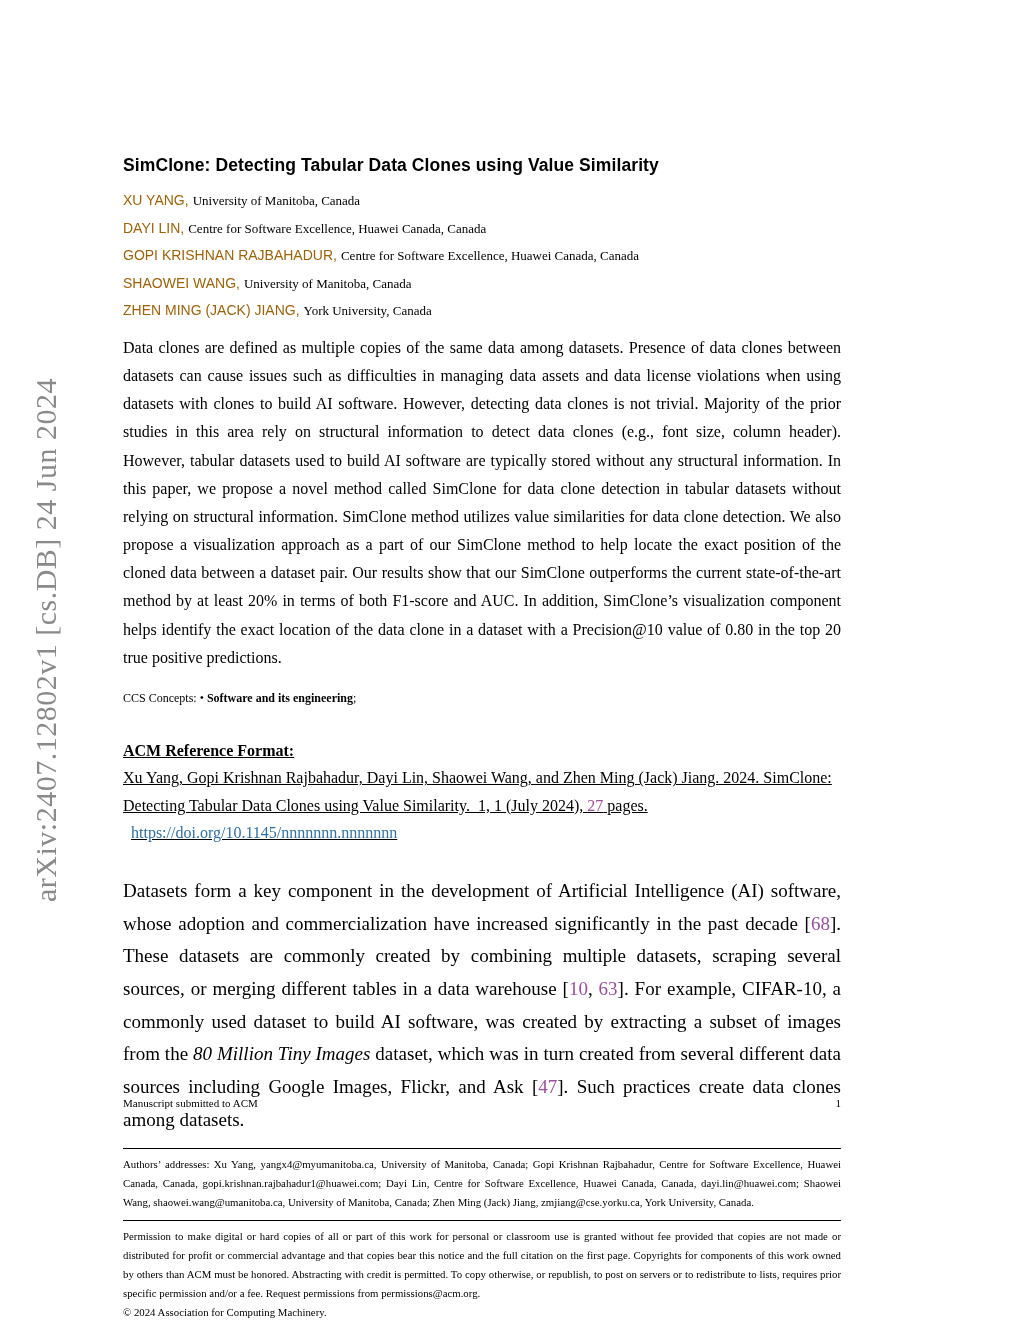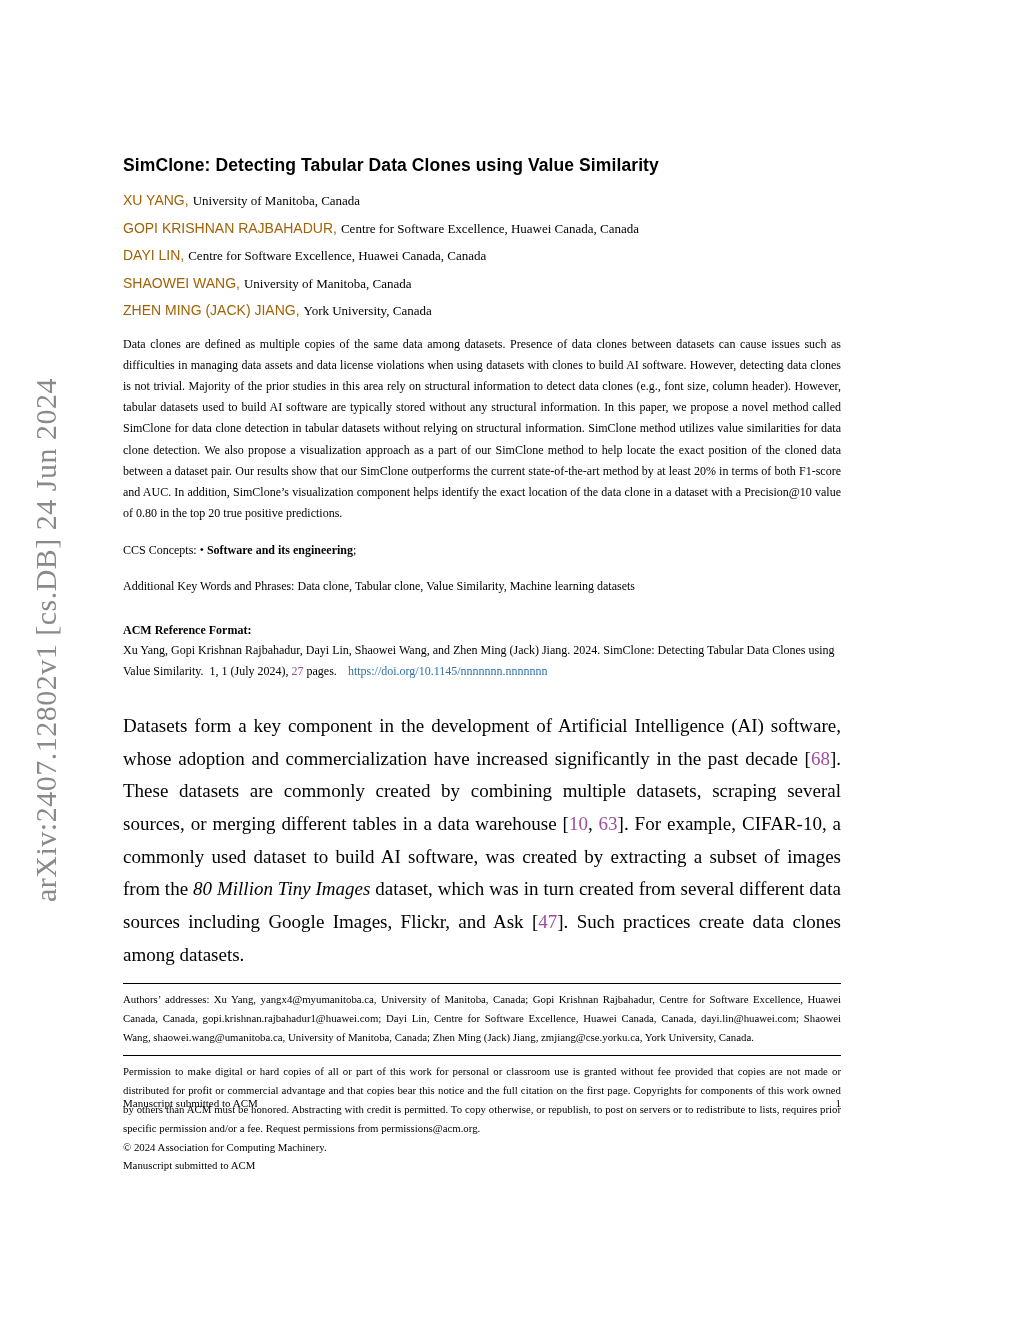--- a/index.html
+++ b/index.html
@@ -21,29 +21,29 @@
     font-family:"Liberation Sans", sans-serif; font-weight:bold;
     font-size:17.5px; letter-spacing:0.1px; color:#000;
   }
 
   .authors { margin-top:15px; }
   .author-line { margin-bottom:8.5px; line-height:18px; }
   .author-name { font-family:"Liberation Sans", sans-serif; font-size:14px; color:#a16207; }
   .author-affiliation { font-family:"Liberation Serif", serif; font-size:13px; color:#000; }
 
   .abstract {
-    margin-top:14px; font-size:12px; line-height:1.76; text-align:justify; color:#000;
+    margin-top:14px; font-size:16px; line-height:1.76; text-align:justify; color:#000;
   }
 
   .ccs-line { margin-top:16px; font-size:12px; line-height:1.7; }
   .ccs-concept { font-weight:bold;margin-top:16px; }
 
   .keywords-line { margin-top:16px; font-size:12px; line-height:1.7; }
 
-  .acmref { margin-top:23px; font-size:12px; line-height:1.7; }
+  .acmref { margin-top:29px; font-size:16px; line-height:1.7;text-decoration:underline; }
   .acmref-heading { font-weight:bold; }
   .cite { color:var(--cite,#9c4e9e); }
   .doi-link { color:var(--link,#2d71a9); text-decoration:none; cursor:pointer;padding-left:8px; }
 
   .section-heading {
     margin-top:28px;
     font-family:"Liberation Sans", sans-serif; font-weight:bold;
     font-size:14.5px; color:#000;
   }
   .section-number { margin-right:16px; }
@@ -72,46 +72,43 @@
   <div class="content">
 
     <h1 class="title">SimClone: Detecting Tabular Data Clones using Value Similarity</h1>
 
     <div class="authors">
       <div class="author-line">
         <span class="author-name">XU YANG,</span>
         <span class="author-affiliation">University of Manitoba, Canada</span>
       </div>
       <div class="author-line">
-        <span class="author-name">GOPI KRISHNAN RAJBAHADUR,</span>
+        <span class="author-name">DAYI LIN,</span>
         <span class="author-affiliation">Centre for Software Excellence, Huawei Canada, Canada</span>
       </div>
       <div class="author-line">
-        <span class="author-name">DAYI LIN,</span>
+        <span class="author-name">GOPI KRISHNAN RAJBAHADUR,</span>
         <span class="author-affiliation">Centre for Software Excellence, Huawei Canada, Canada</span>
       </div>
       <div class="author-line">
         <span class="author-name">SHAOWEI WANG,</span>
         <span class="author-affiliation">University of Manitoba, Canada</span>
       </div>
       <div class="author-line">
         <span class="author-name">ZHEN MING (JACK) JIANG,</span>
         <span class="author-affiliation">York University, Canada</span>
       </div>
     </div>
 
     <p class="abstract">Data clones are defined as multiple copies of the same data among datasets. Presence of data clones between datasets can cause issues such as difficulties in managing data assets and data license violations when using datasets with clones to build AI software. However, detecting data clones is not trivial. Majority of the prior studies in this area rely on structural information to detect data clones (e.g., font size, column header). However, tabular datasets used to build AI software are typically stored without any structural information. In this paper, we propose a novel method called SimClone for data clone detection in tabular datasets without relying on structural information. SimClone method utilizes value similarities for data clone detection. We also propose a visualization approach as a part of our SimClone method to help locate the exact position of the cloned data between a dataset pair. Our results show that our SimClone outperforms the current state-of-the-art method by at least 20% in terms of both F1-score and AUC. In addition, SimClone’s visualization component helps identify the exact location of the data clone in a dataset with a Precision@10 value of 0.80 in the top 20 true positive predictions.</p>
 
     <p class="ccs-line">
       <span>CCS Concepts: </span><span>• </span><span class="ccs-concept">Software and its engineering</span><span>;</span>
     </p>
 
-    <p class="keywords-line">
-      <span>Additional Key Words and Phrases: </span><span>Data clone, Tabular clone, Value Similarity, Machine learning datasets</span>
-    </p>
 
     <div class="acmref">
       <div class="acmref-heading">ACM Reference Format:</div>
       <div>
         <span>Xu Yang, Gopi Krishnan Rajbahadur, Dayi Lin, Shaowei Wang, and Zhen Ming (Jack) Jiang. 2024. SimClone: Detecting Tabular Data Clones using Value Similarity.&nbsp; 1, 1 (July 2024), </span><span class="cite">27</span><span> pages. </span><a class="doi-link">https://doi.org/10.1145/nnnnnnn.nnnnnnn</a>
       </div>
     </div>
 
 
     <p class="intro-para">

